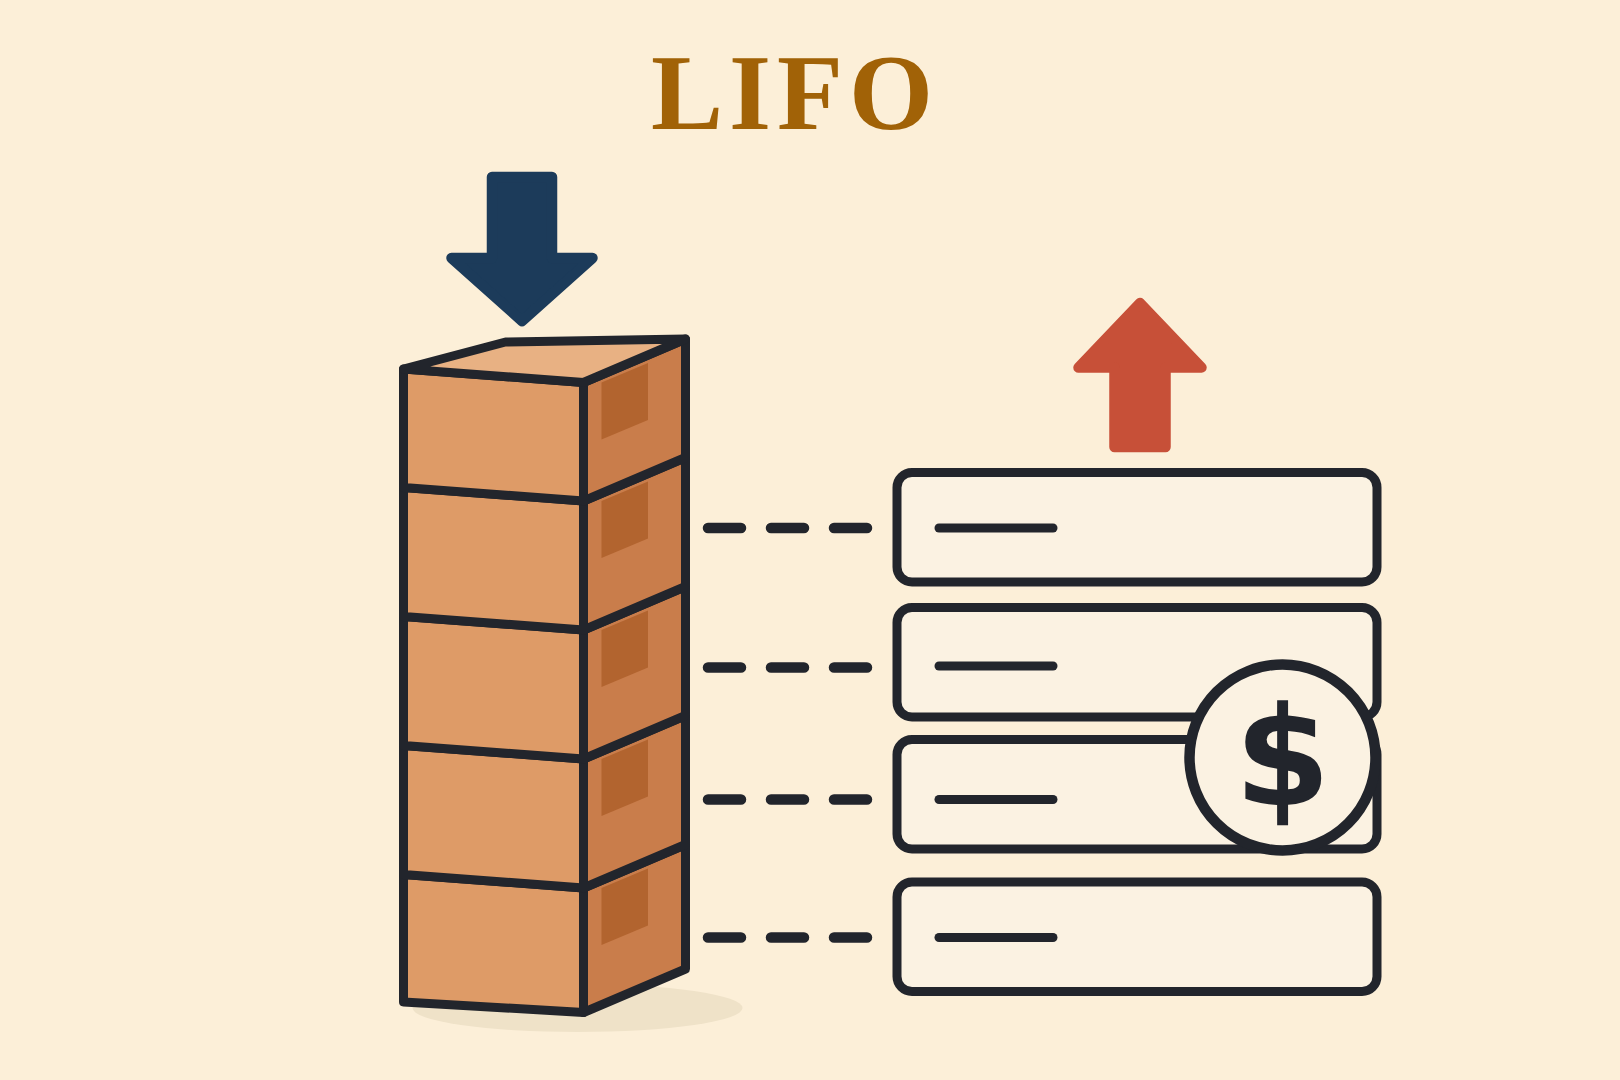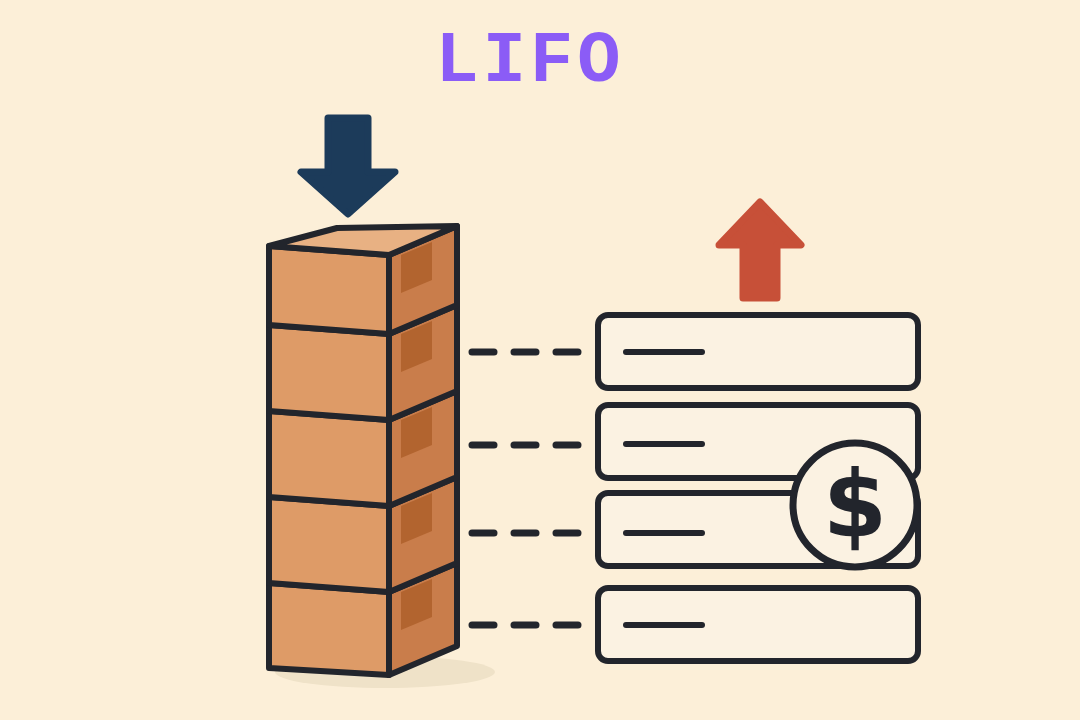--- a/index.html
+++ b/index.html
@@ -25,25 +25,25 @@
     left: 0;
     width: 1080px;
     height: 720px;
   }
   #title {
     position: absolute;
     left: 0;
     top: 26px;
     width: 1060px;
     text-align: center;
-    font-family: Liberation Mono, monospace;
+    font-family: Liberation Serif, serif;
     font-size: 72px;
     font-weight: 700;
     letter-spacing: 4px;
-    color: #8b5cf6;
+    color: #a16207;
     line-height: 1;
     user-select: none;
   }
 </style>
 </head>
 <body>
 
 <div id="scene">
 
   <div id="title">LIFO</div>

